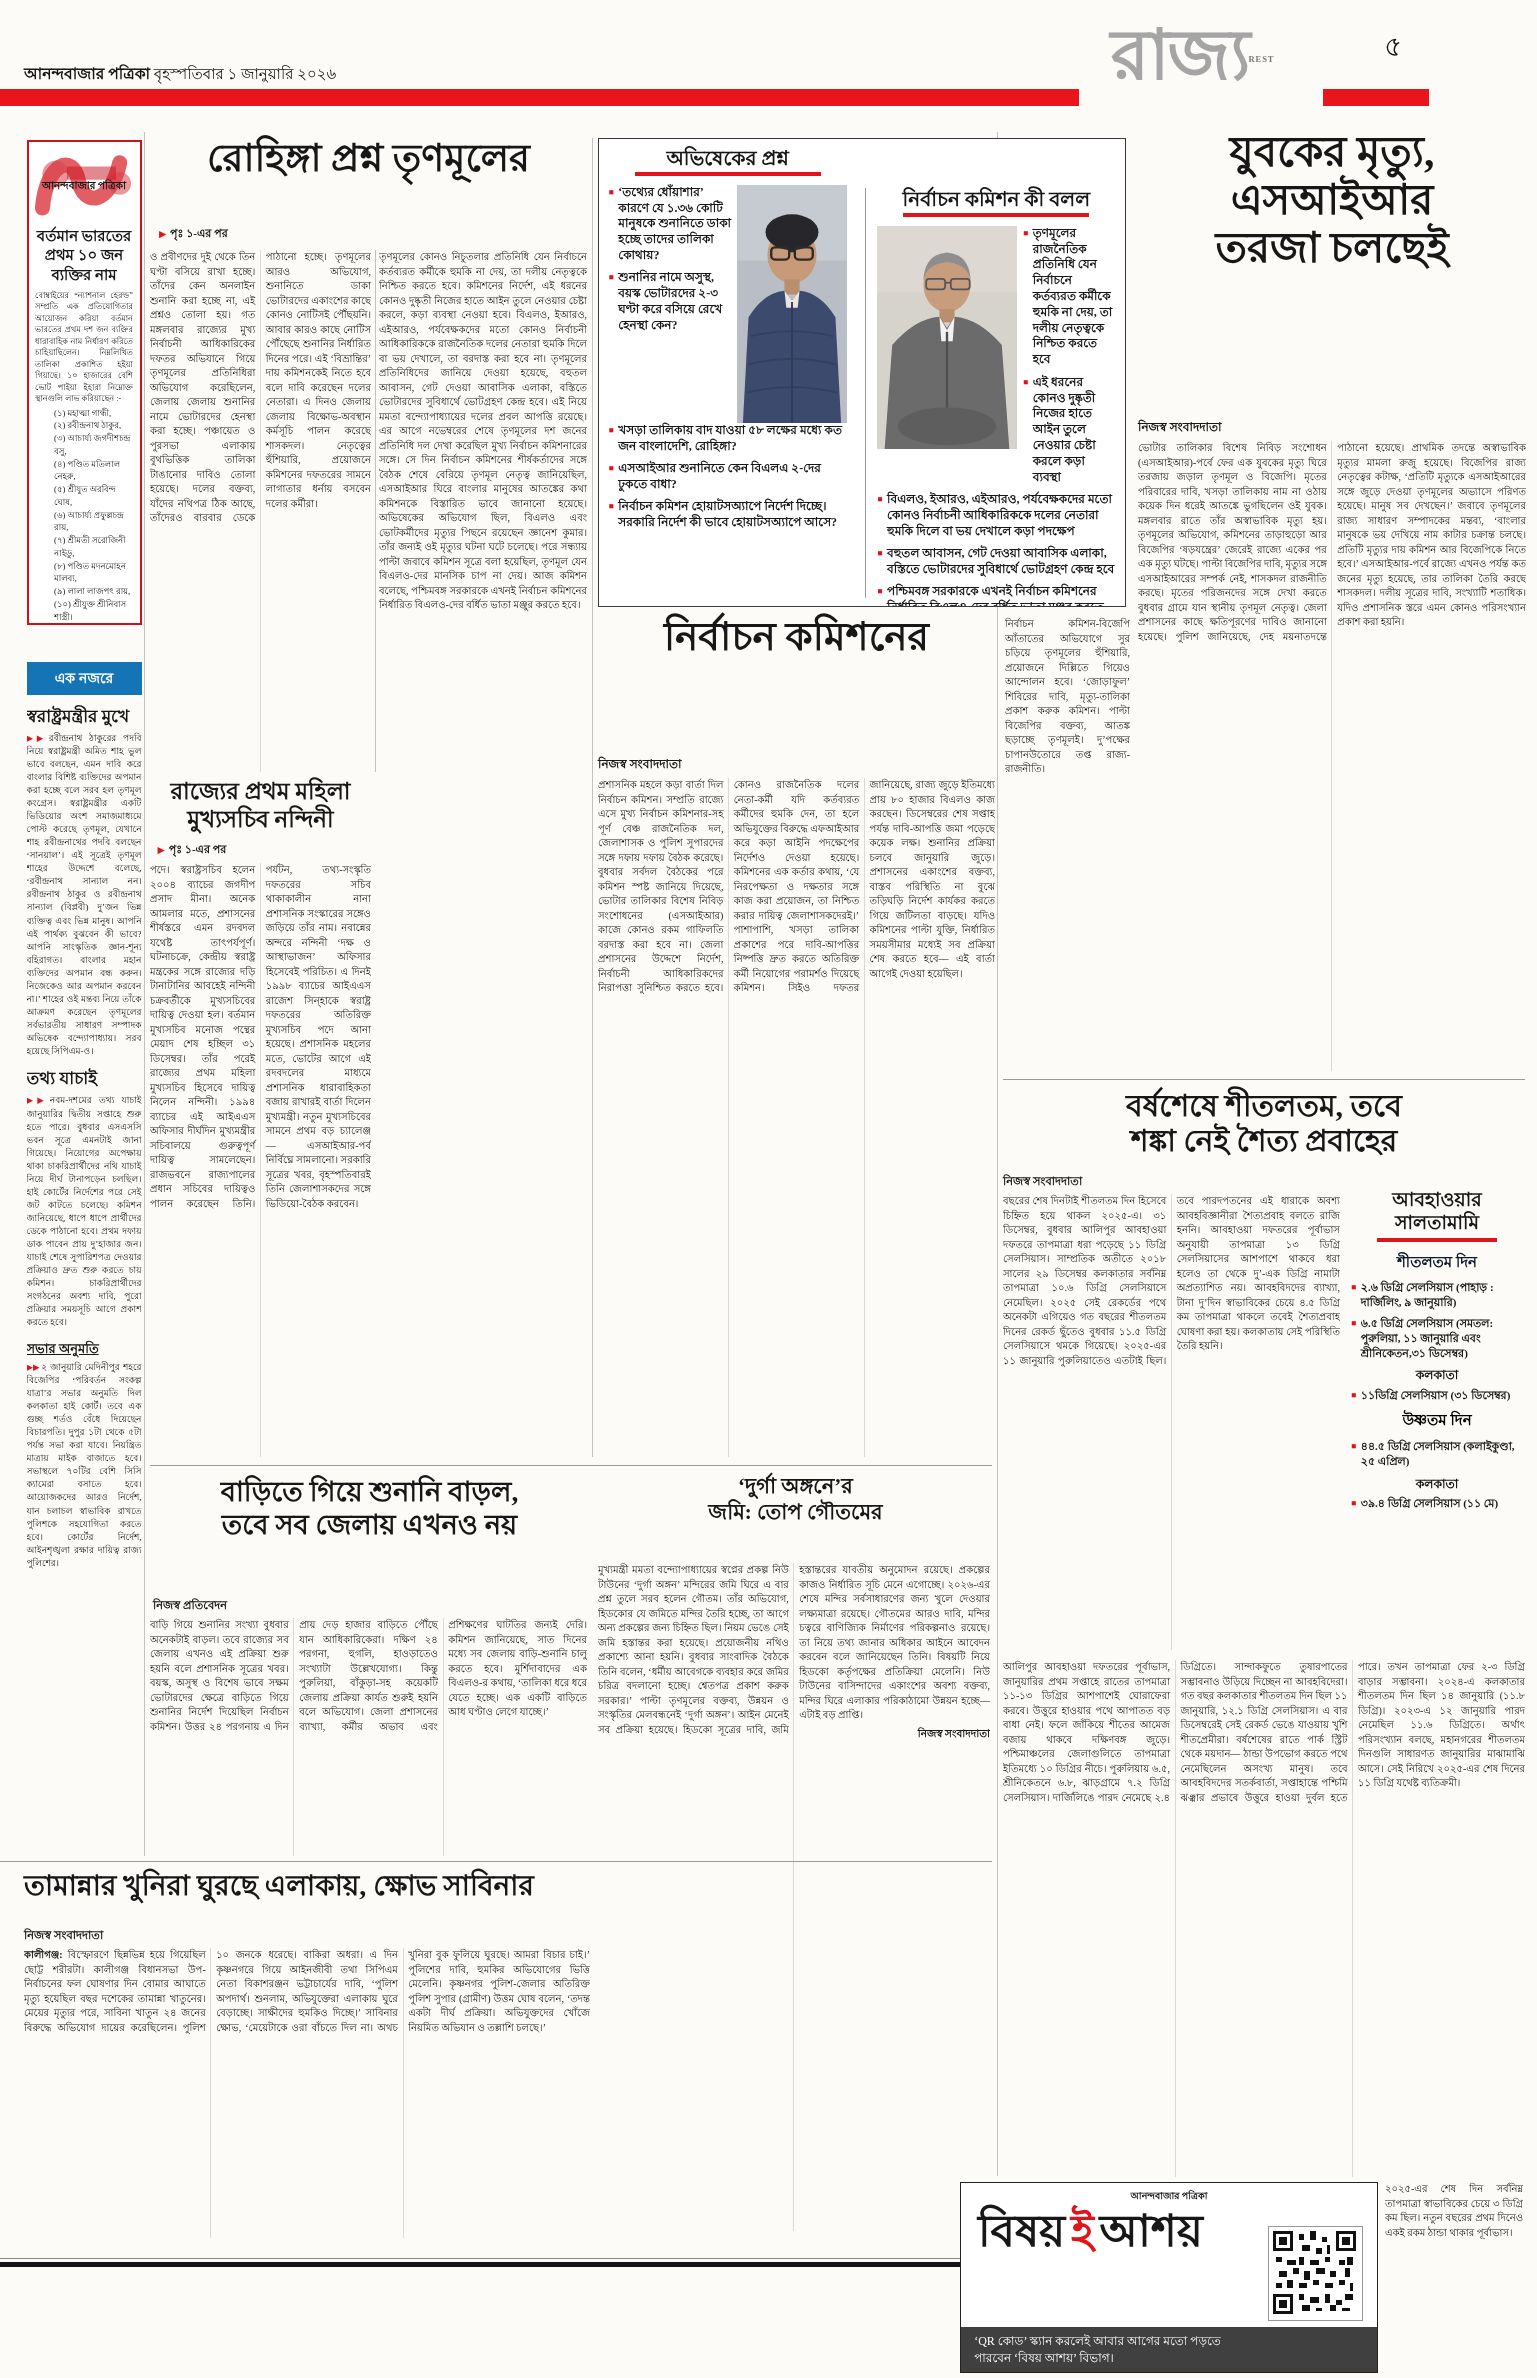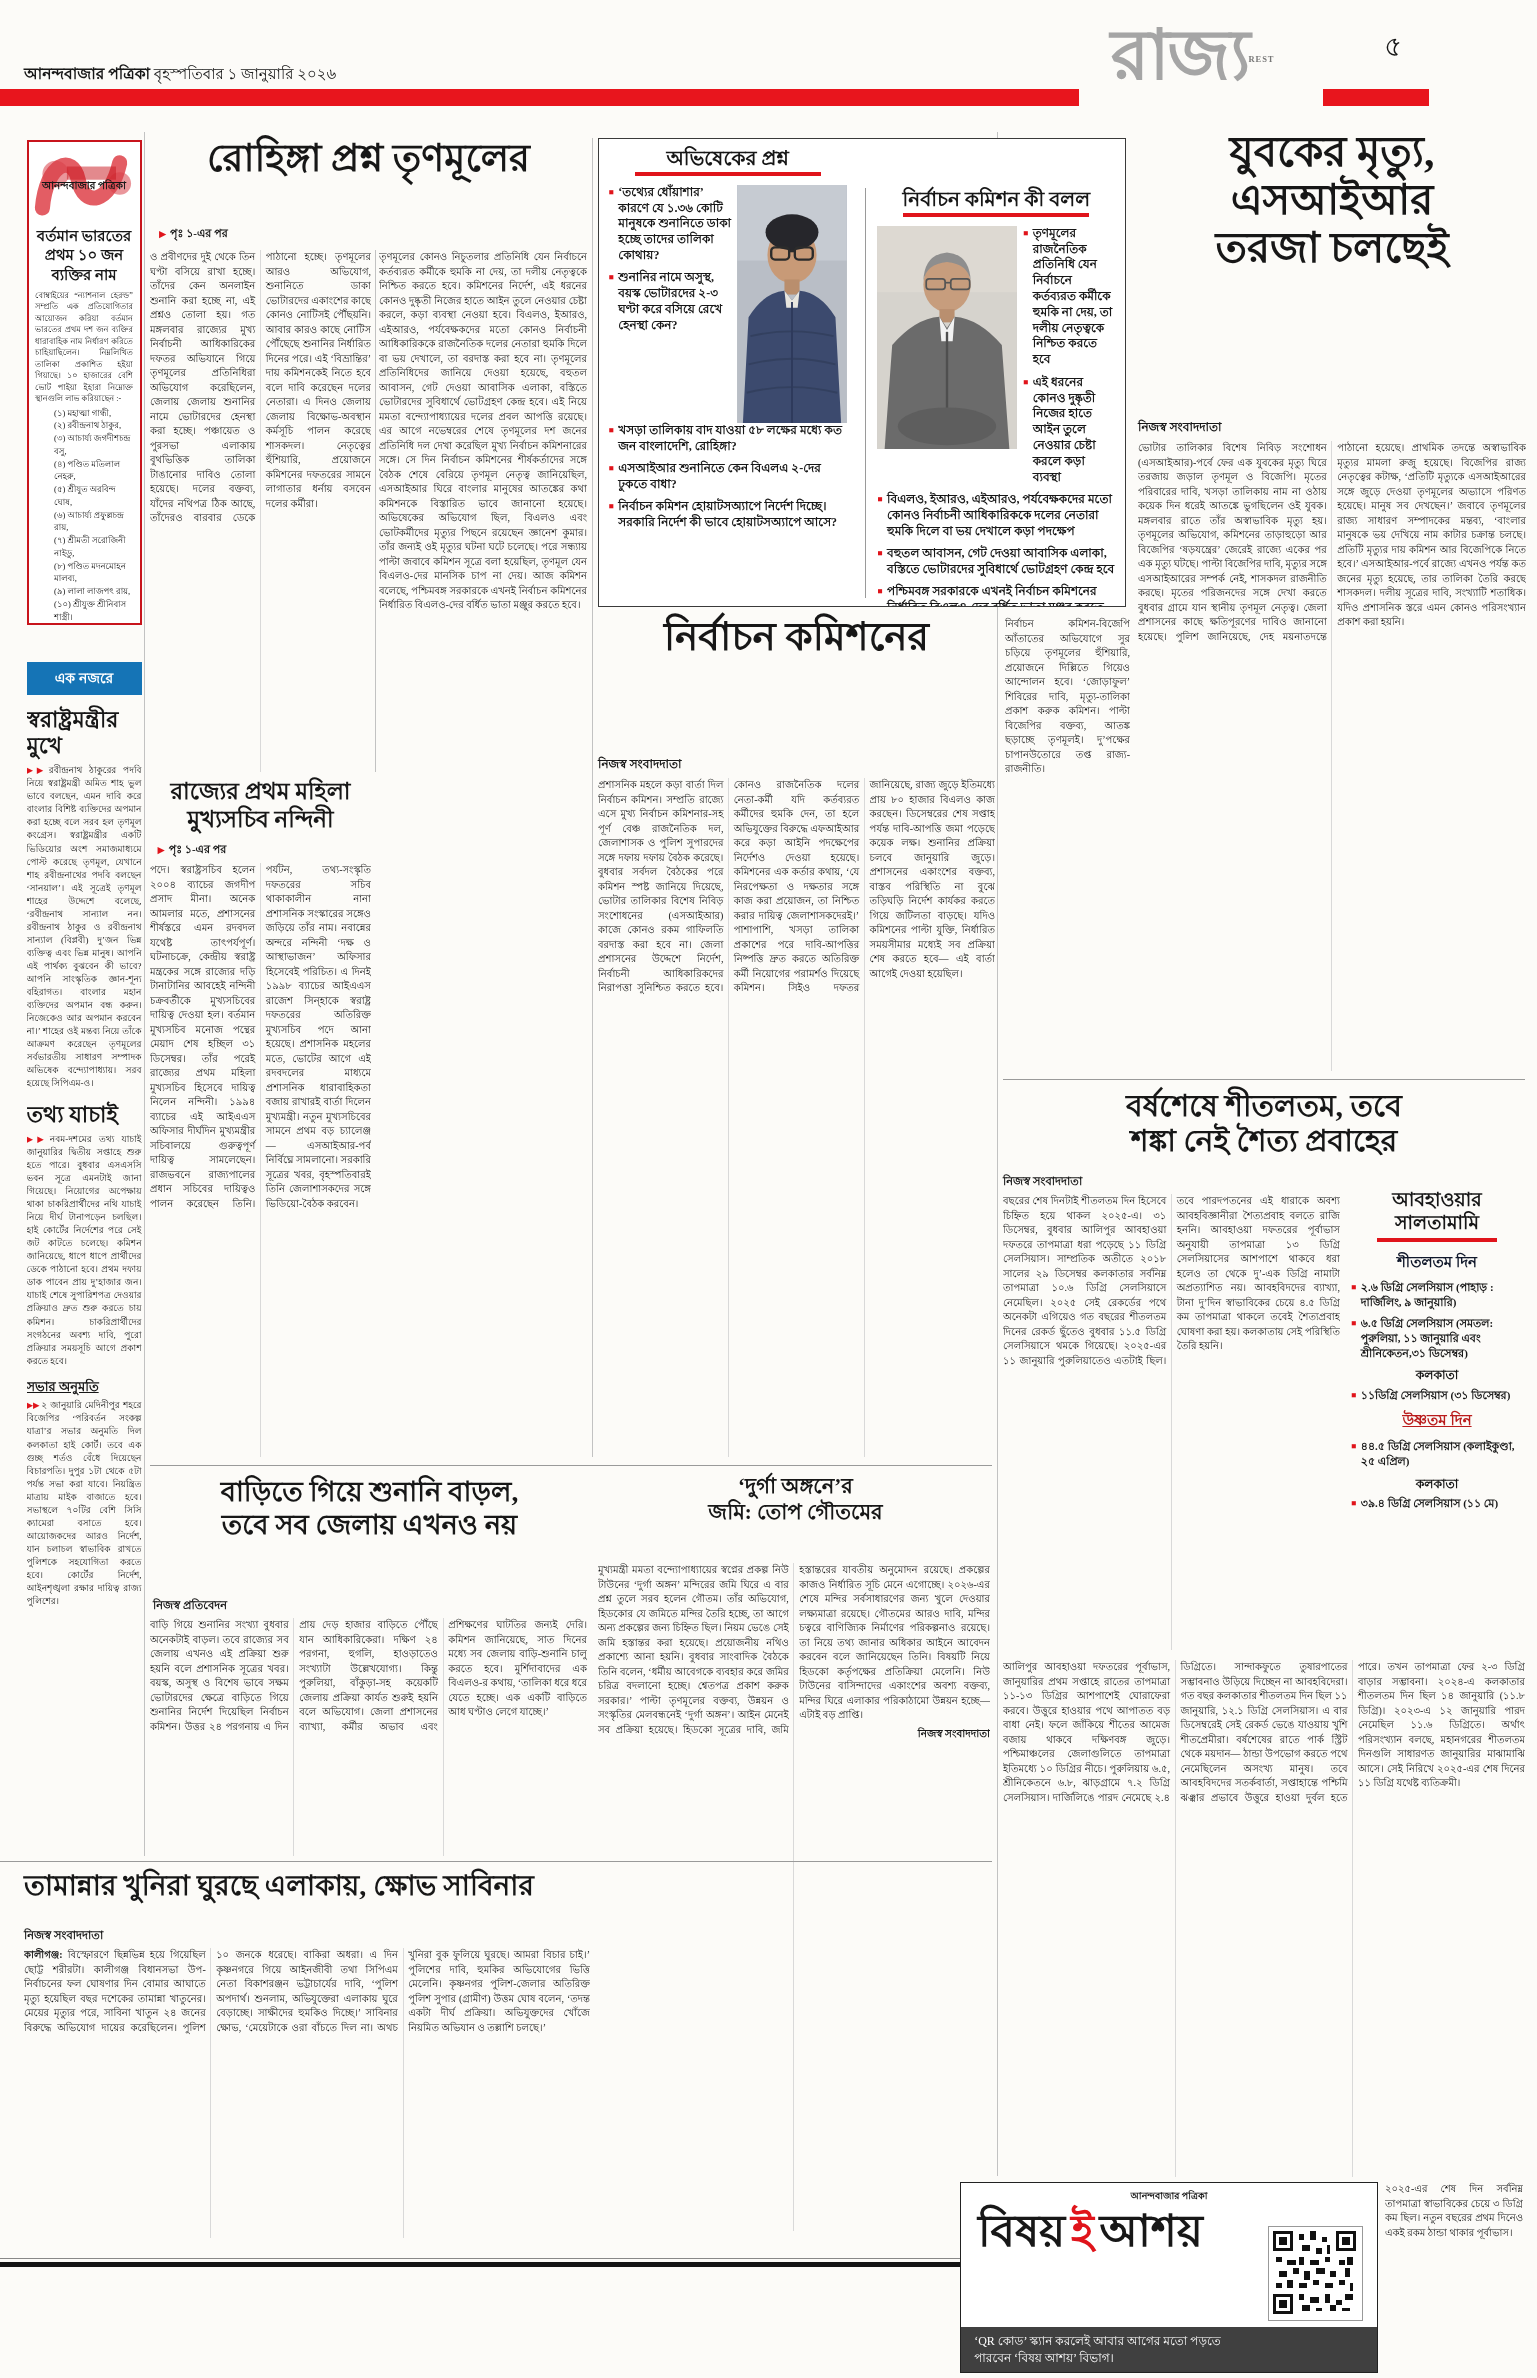--- a/index.html
+++ b/index.html
@@ -32,21 +32,21 @@
   .h-intro{font-size:8.1px;line-height:1.42;text-align:justify;}
   .h-names{font-size:8.5px;line-height:1.5;margin-top:1.9px;margin-left:19px;}
   .h-sep{border-top:0.9px solid #333;margin:5.7px 1.9px 3.8px;}
   .h-fhead{font-size:8px;font-weight:bold;text-align:center;}
   .h-foot{font-size:10px;font-weight:bold;text-align:center;color:#d8151d;line-height:1.35;}
 
   
   .glance{left:26.5px;top:662px;width:115px;height:1192px;overflow:hidden;}
   .g-banner{background:#1574b6;color:#fff;font-family:"Liberation Sans",sans-serif;
             font-size:14px;font-weight:bold;text-align:center;padding:4.7px 0;}
-  .g-title{font-size:22px;font-weight:bold;line-height:1.2;margin:11.4px 0 4.7px;}
+  .g-title{font-size:17px;font-weight:bold;line-height:1.2;margin:11.4px 0 4.7px;}
   .g-title.small{font-size:13px;text-decoration:underline;}
   .g-text{font-size:9px;line-height:1.45;text-align:justify;}
   .g-arr{color:#e0141b;font-size:8.5px;letter-spacing:-0.9px;margin-right:1.9px;}
 
   
   .roh-head{left:150px;top:138px;width:437px;font-size:38px;font-weight:bold;text-align:center;line-height:1.1;}
   .cont-mark{font-size:11px;font-weight:bold;}
   .cont-mark .arr{color:#e0141b;font-size:9.5px;margin-right:3.8px;}
   .roh-cont{left:159px;top:225px;}
   .roh-a{left:150px;top:250px;width:221px;height:522px;}
@@ -83,21 +83,21 @@
   .winter-a{left:1003px;top:1194px;width:337px;height:456px;}
   .winter-b{left:1003px;top:1660px;width:522px;height:517px;}
   .winter-c{left:1385px;top:2182px;width:138px;height:144px;}
 
   
   .weather{left:1351px;top:1189px;width:172px;height:460px;overflow:hidden;}
   .w-title{font-size:19px;font-weight:bold;text-align:center;line-height:1.2;}
   .w-under{width:70%;height:3.8px;background:#e0141b;margin:3.8px auto 7.6px;}
   .w-sub{font-size:15px;font-weight:bold;text-align:center;margin:3.8px 0 5.7px;}
   .w-sub.cold{color:#0f172a;}
-  .w-sub.warm{color:#b91c1c;text-decoration:underline;}
+  .w-sub.warm{color:#000000;}
   .w-item{display:flex;gap:4.7px;font-size:11px;font-weight:bold;line-height:1.35;margin-bottom:5.7px;}
   .w-city{font-size:12.3px;font-weight:bold;text-align:center;margin:1.9px 0;}
 
   
   .hear-head{left:153px;top:1476px;width:433px;font-size:27.4px;font-weight:bold;text-align:center;line-height:1.2;}
   .hear-by{left:153px;top:1597px;width:433px;font-size:11.4px;font-weight:bold;}
   .hear-body{left:150px;top:1618px;width:437px;height:238px;}
 
   
   .durga-head{left:625px;top:1473px;width:341px;font-size:21px;font-weight:bold;text-align:center;line-height:1.25;}

